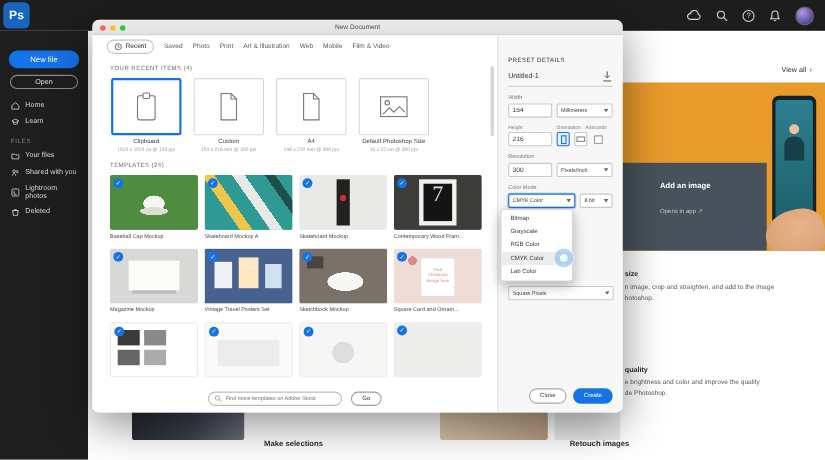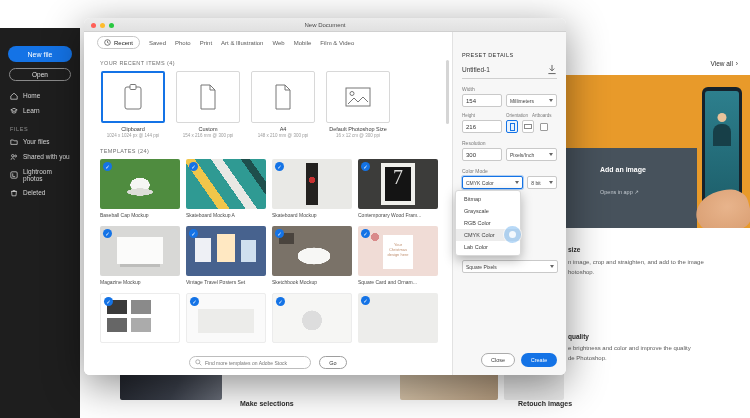--- a/index.html
+++ b/index.html
@@ -176,20 +176,40 @@
   .cursor { position:absolute; left:504px; top:226px; width:17px; height:17px; border-radius:50%;
             background:rgba(125,185,240,.55); box-shadow:0 0 0 1px rgba(255,255,255,.6); z-index:40; }
   .cursor::after { content:""; position:absolute; left:5px; top:5px; width:7px; height:7px; border-radius:50%;
                    background:rgba(255,255,255,.85); }
 </style>
 </head>
 <body>
 
 <div class="stage">
 
+  <div class="topbar">
+    <div class="ps-logo">Ps</div>
+    <div class="top-icons">
+      <svg width="14" height="10" viewBox="0 0 14 10">
+          <path d="M3.8 8.6h6.4a2.4 2.4 0 0 0 .5-4.7A3.6 3.6 0 0 0 3.6 3.4 2.4 2.4 0 0 0 3.8 8.6z" fill="none" stroke="#d9d9d9"></path>
+        </svg>
+      <svg width="11" height="11" viewBox="0 0 11 11">
+          <circle cx="4.4" cy="4.4" r="3.2" fill="none" stroke="#d9d9d9"></circle>
+          <line x1="6.8" y1="6.8" x2="10" y2="10" stroke="#d9d9d9"></line>
+        </svg>
+      <span class="help-badge">
+          <span>?</span>
+        </span>
+      <svg width="11" height="11" viewBox="0 0 11 11">
+          <path d="M5.5 1C3.6 1 2.7 2.4 2.7 4.3v2.2L1.7 8h7.6L8.3 6.5V4.3C8.3 2.4 7.4 1 5.5 1z" fill="none" stroke="#d9d9d9"></path>
+          <path d="M4.6 9.3a1 1 0 0 0 1.8 0" fill="none" stroke="#d9d9d9"></path>
+        </svg>
+      <div class="avatar"></div>
+    </div>
+  </div>
 
   <div class="sidebar">
     <button class="btn-newfile">New file</button>
     <button class="btn-open">Open</button>
     <div class="side-nav">
       <div class="side-item">
         <svg width="8" height="8" viewBox="0 0 10 10">
             <path d="M1 5L5 1.5 9 5v4H1z" fill="none" stroke="#c9c9c9"></path>
           </svg>
         <span>Home</span>

